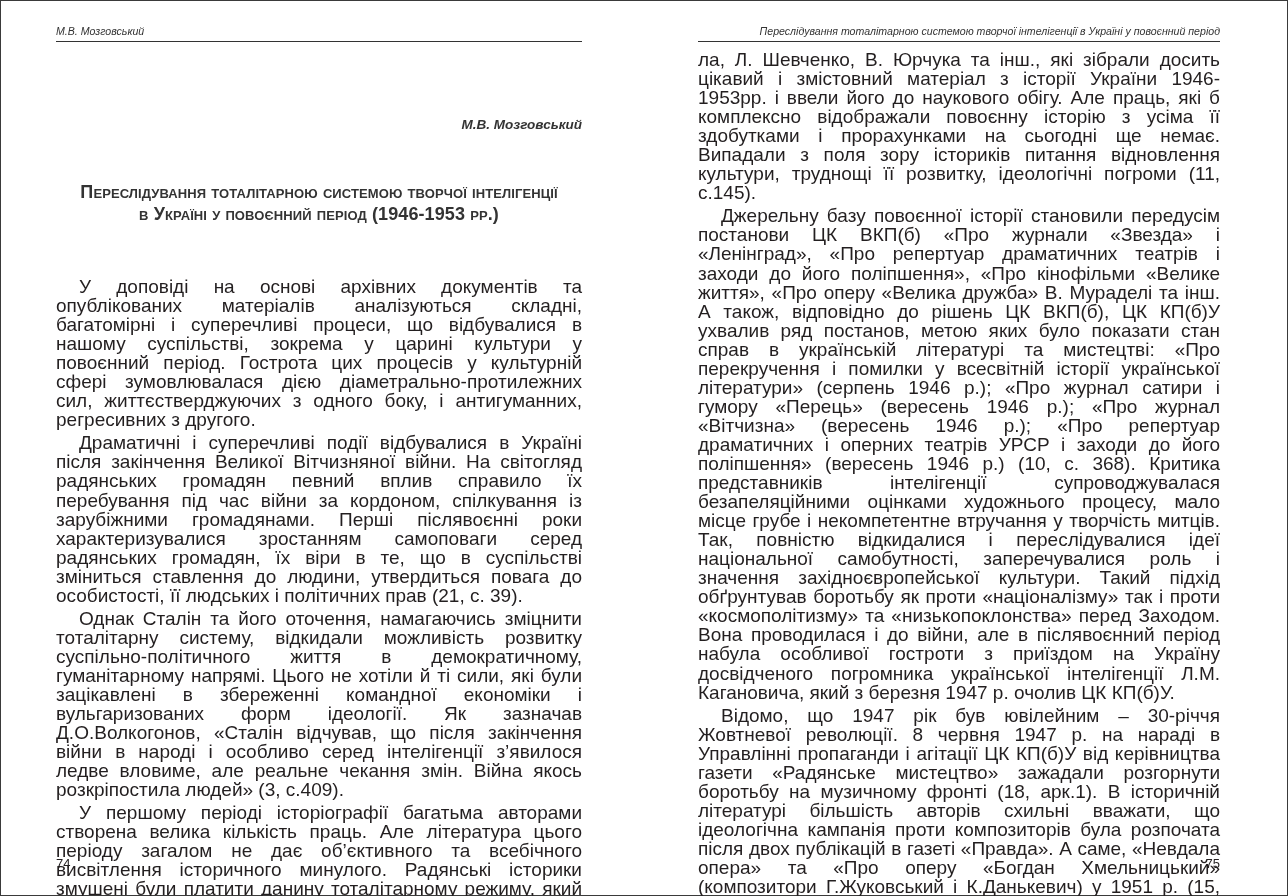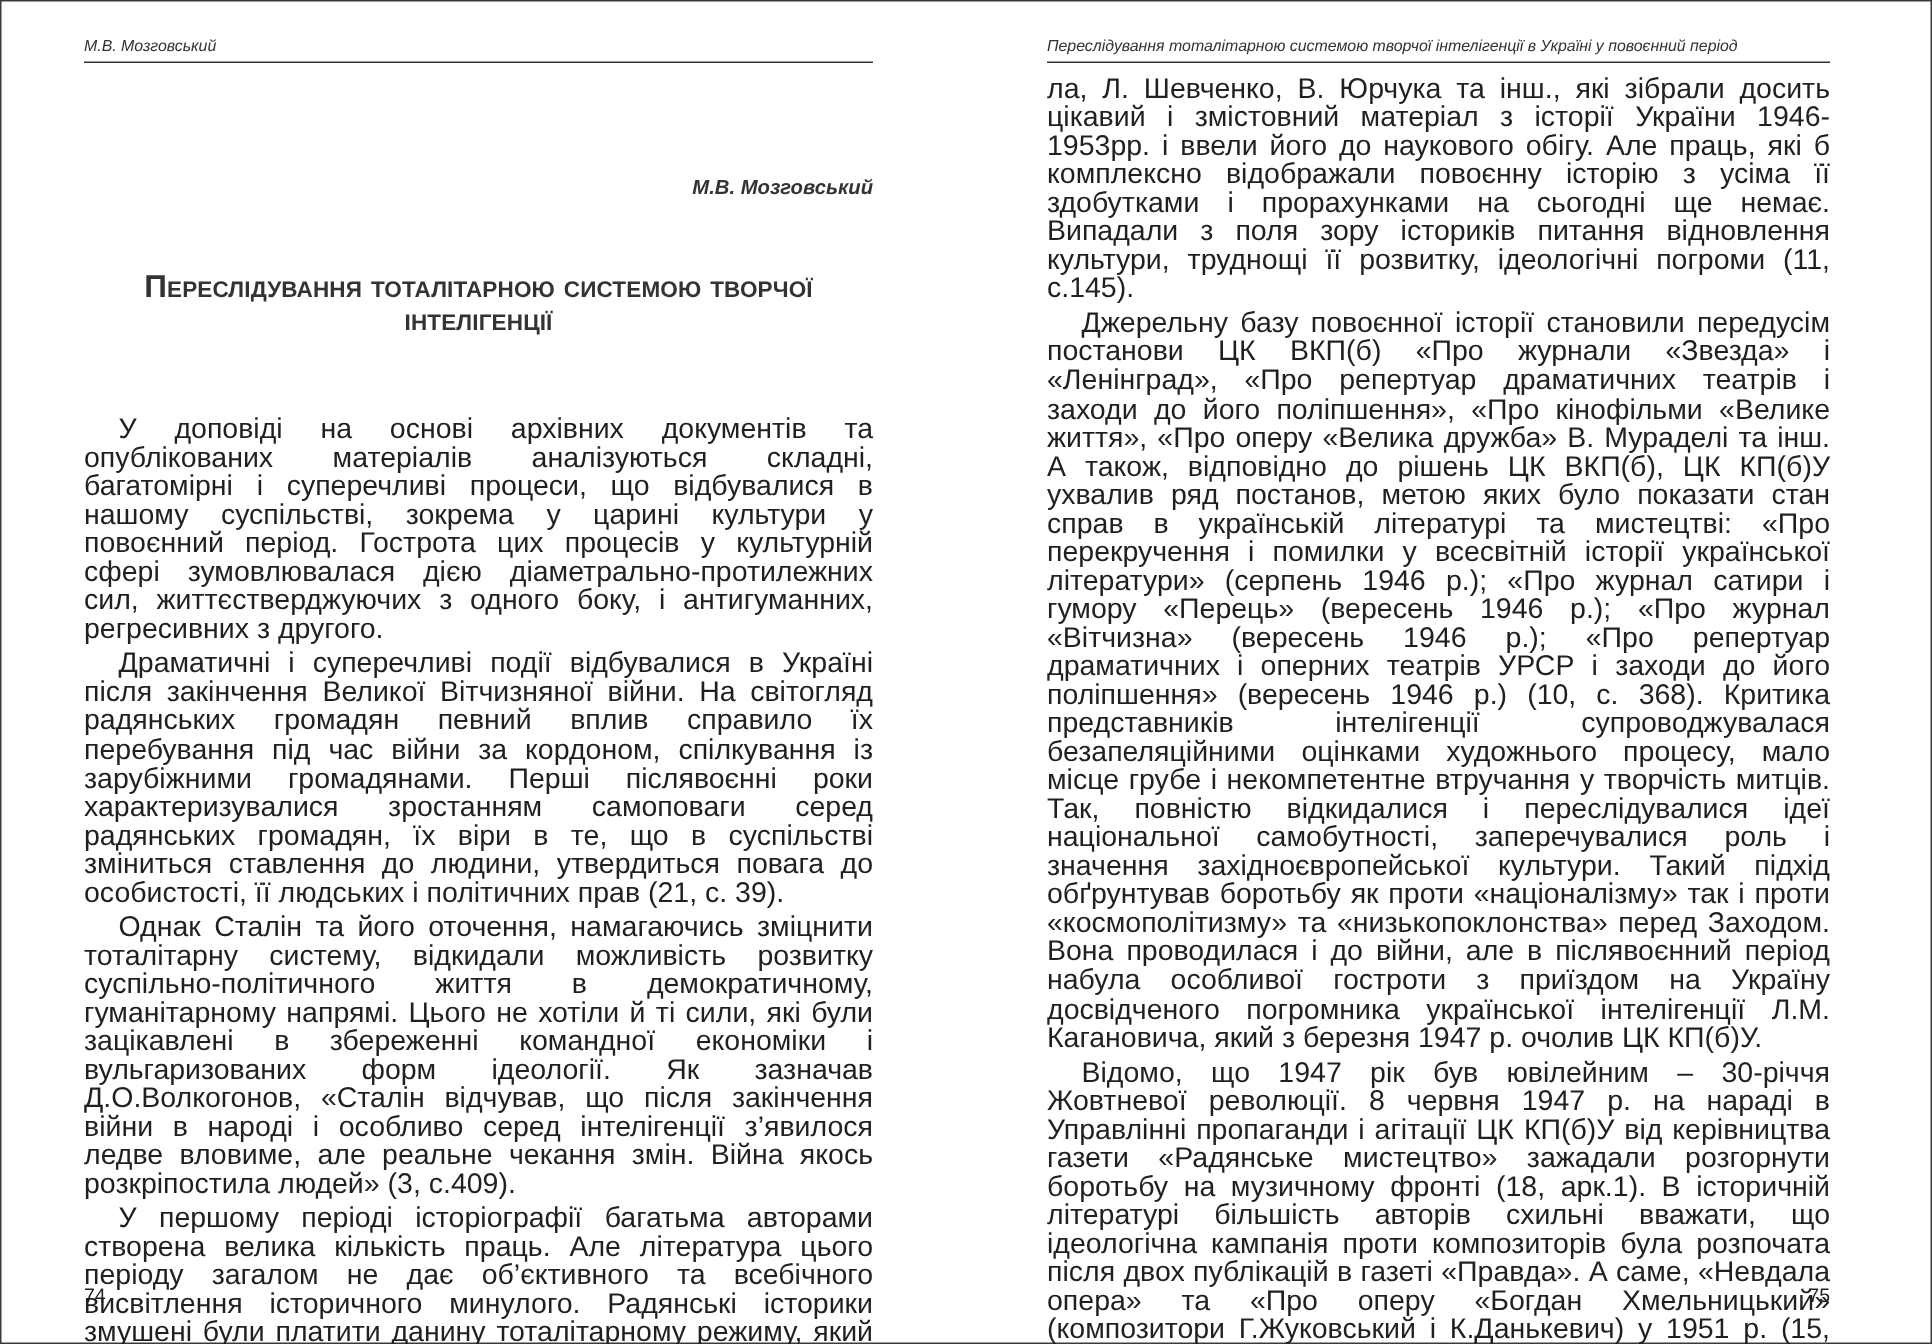--- a/index.html
+++ b/index.html
@@ -13,32 +13,32 @@
   }
   .page { position: absolute; top: 0; height: 896px; }
   .page-left { left: 56px; width: 526px; }
   .page-right { left: 698px; width: 522px; }
 
   .running-head {
     position: absolute; top: 25px; left: 0; right: 0;
     font-size: 10.6px; font-style: italic; color: #333;
     padding-bottom: 3px; border-bottom: 1px solid #333; line-height: 13px;
   }
-  .page-right .running-head { text-align: left; }
+  .page-right .running-head { text-align: right; }
 
   .author {
     position: absolute; top: 117px; right: 0;
     font-size: 13.5px; font-weight: bold; font-style: italic; color: #333;
   }
   .title {
     position: absolute; top: 181px; left: 0; right: 0; text-align: center;
     font-weight: bold; color: #333; line-height: 22px; font-size: 16px;
     font-variant: small-caps; letter-spacing: 0.1px;
   }
-  .title .big { font-size: 21px; }
+  .title .big { font-size: 18px; }
 
   .body-text {
     position: absolute; left: 0; right: 0;
     font-size: 19px; line-height: 19.05px; text-align: justify;
     color: #231f20;
   }
   .page-left .body-text { top: 277px; }
   .page-right .body-text { top: 50px; }
   .body-text p { margin: 0 0 4px 0; text-indent: 23px; }
   .body-text p.cont { text-indent: 0; }
@@ -52,20 +52,21 @@
 </head>
 <body>
 
 <div class="frame"></div>
 
 <div class="page page-left">
   <div class="running-head">М.В. Мозговський</div>
   <div class="author">М.В. Мозговський</div>
   <div class="title">
     <div class="big">Переслідування тоталітарною системою творчої інтелігенції</div>
+    <div class="big">в Україні у повоєнний період (1946-1953 рр.)</div>
   </div>
   <div class="body-text">
     <p>У доповіді на основі архівних документів та опублікованих матеріалів аналізуються складні, багатомірні і суперечливі процеси, що відбувалися в нашому суспільстві, зокрема у царині культури у повоєнний період. Гострота цих процесів у культурній сфері зумовлювалася дією діаметрально-протилежних сил, життєстверджуючих з одного боку, і антигуманних, регресивних з другого.</p>
     <p>Драматичні і суперечливі події відбувалися в Україні після закінчення Великої Вітчизняної війни. На світогляд радянських громадян певний вплив справило їх перебування під час війни за кордоном, спілкування із зарубіжними громадянами. Перші післявоєнні роки характеризувалися зростанням самоповаги серед радянських громадян, їх віри в те, що в суспільстві зміниться ставлення до людини, утвердиться повага до особистості, її людських і політичних прав (21, с. 39).</p>
     <p>Однак Сталін та його оточення, намагаючись зміцнити тоталітарну систему, відкидали можливість розвитку суспільно-політичного життя в демократичному, гуманітарному напрямі. Цього не хотіли й ті сили, які були зацікавлені в збереженні командної економіки і вульгаризованих форм ідеології. Як зазначав Д.О.Волкогонов, «Сталін відчував, що після закінчення війни в народі і особливо серед інтелігенції з’явилося ледве вловиме, але реальне чекання змін. Війна якось розкріпостила людей» (3, с.409).</p>
     <p>У першому періоді історіографії багатьма авторами створена велика кількість праць. Але література цього періоду загалом не дає об’єктивного та всебічного висвітлення історичного минулого. Радянські історики змушені були платити данину тоталітарному режиму, який наклав своє табу на висвітлення та аналіз багатьох подій і явищ. Багато історичних джерел опинилися в «спецсховищах» і були недоступні історикам. Справа була зрушена з місця в другій половині 80-х років XX ст. Саме в цей час з’явилися роботи В. Барана, В. Даниленка, О.Веселової, О. Замлинської, І. Кожукало, С. Кульчицького, В. Калініченка, О. Рубльова, Ю. Черченка, Ю. Шапова-</p>
   </div>
   <div class="folio">74</div>
 </div>
 

